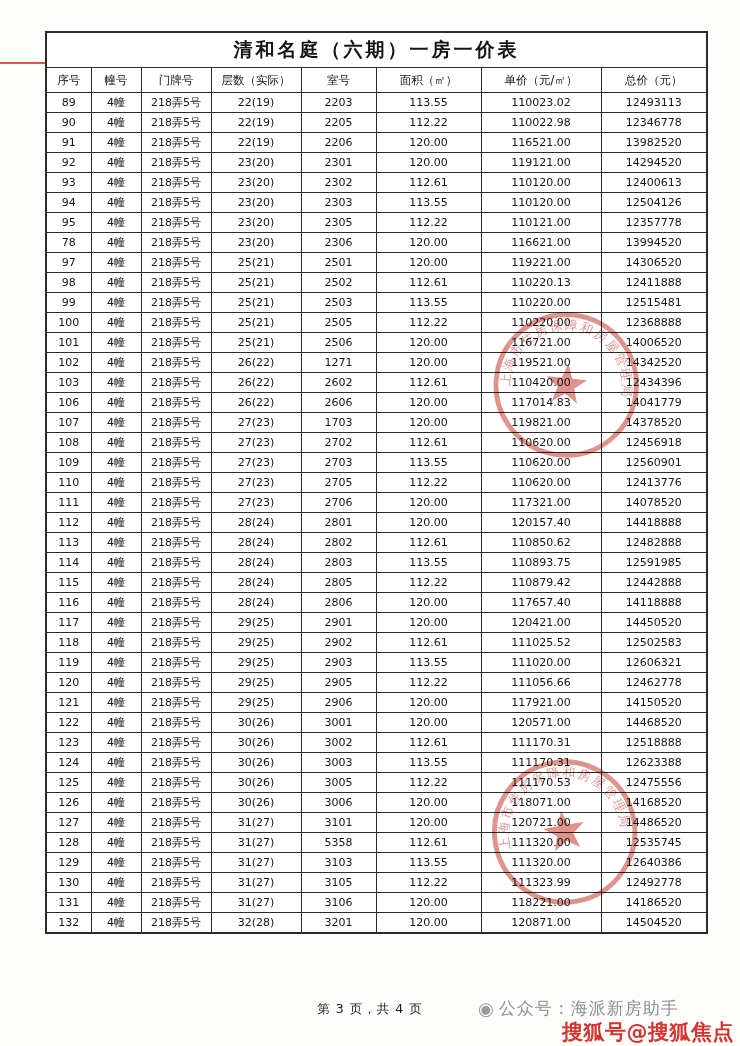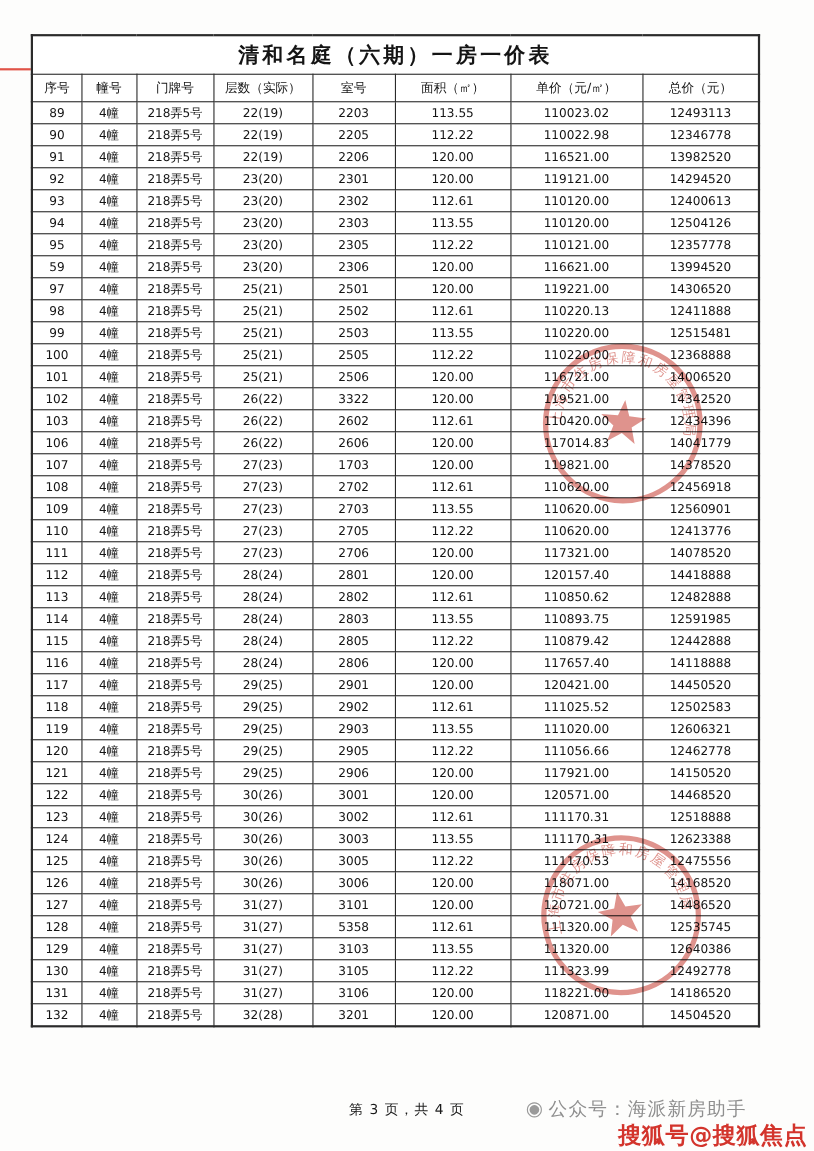--- a/index.html
+++ b/index.html
@@ -3,21 +3,21 @@
 <meta charset="utf-8">
 <style>
   html,body{margin:0;padding:0;}
   body{
     width:740px;height:1046px;position:relative;overflow:hidden;
     background:#fdfdfc;color:#141414;
     font-family:"DejaVu Sans","Liberation Sans",sans-serif;
   }
   
   table.price{
-    position:absolute;left:28px;top:31px;width:661px;
+    position:absolute;left:45px;top:31px;width:661px;
     border-collapse:collapse;table-layout:fixed;
     border:2px solid #2b2b2b;background:#fff;
   }
   table.price th,table.price td{
     border:1px solid #2b2b2b;text-align:center;vertical-align:middle;
     padding:0;white-space:nowrap;overflow:hidden;
   }
   .title-cell{height:34px;font-size:19px;font-weight:bold;letter-spacing:3px;}
   tr.head-row th{height:24px;font-size:11.5px;font-weight:normal;margin-top:36px;}
   tbody.rows td{height:19px;font-size:11px;}
@@ -132,21 +132,21 @@
         <td>95</td>
         <td>4幢</td>
         <td>218弄5号</td>
         <td>23(20)</td>
         <td>2305</td>
         <td>112.22</td>
         <td>110121.00</td>
         <td>12357778</td>
       </tr>
       <tr>
-        <td>59</td>
+        <td>78</td>
         <td>4幢</td>
         <td>218弄5号</td>
         <td>23(20)</td>
         <td>2306</td>
         <td>120.00</td>
         <td>116621.00</td>
         <td>13994520</td>
       </tr>
       <tr>
         <td>97</td>
@@ -196,21 +196,21 @@
         <td>2506</td>
         <td>120.00</td>
         <td>116721.00</td>
         <td>14006520</td>
       </tr>
       <tr>
         <td>102</td>
         <td>4幢</td>
         <td>218弄5号</td>
         <td>26(22)</td>
-        <td>3322</td>
+        <td>1271</td>
         <td>120.00</td>
         <td>119521.00</td>
         <td>14342520</td>
       </tr>
       <tr>
         <td>103</td>
         <td>4幢</td>
         <td>218弄5号</td>
         <td>26(22)</td>
         <td>2602</td>

